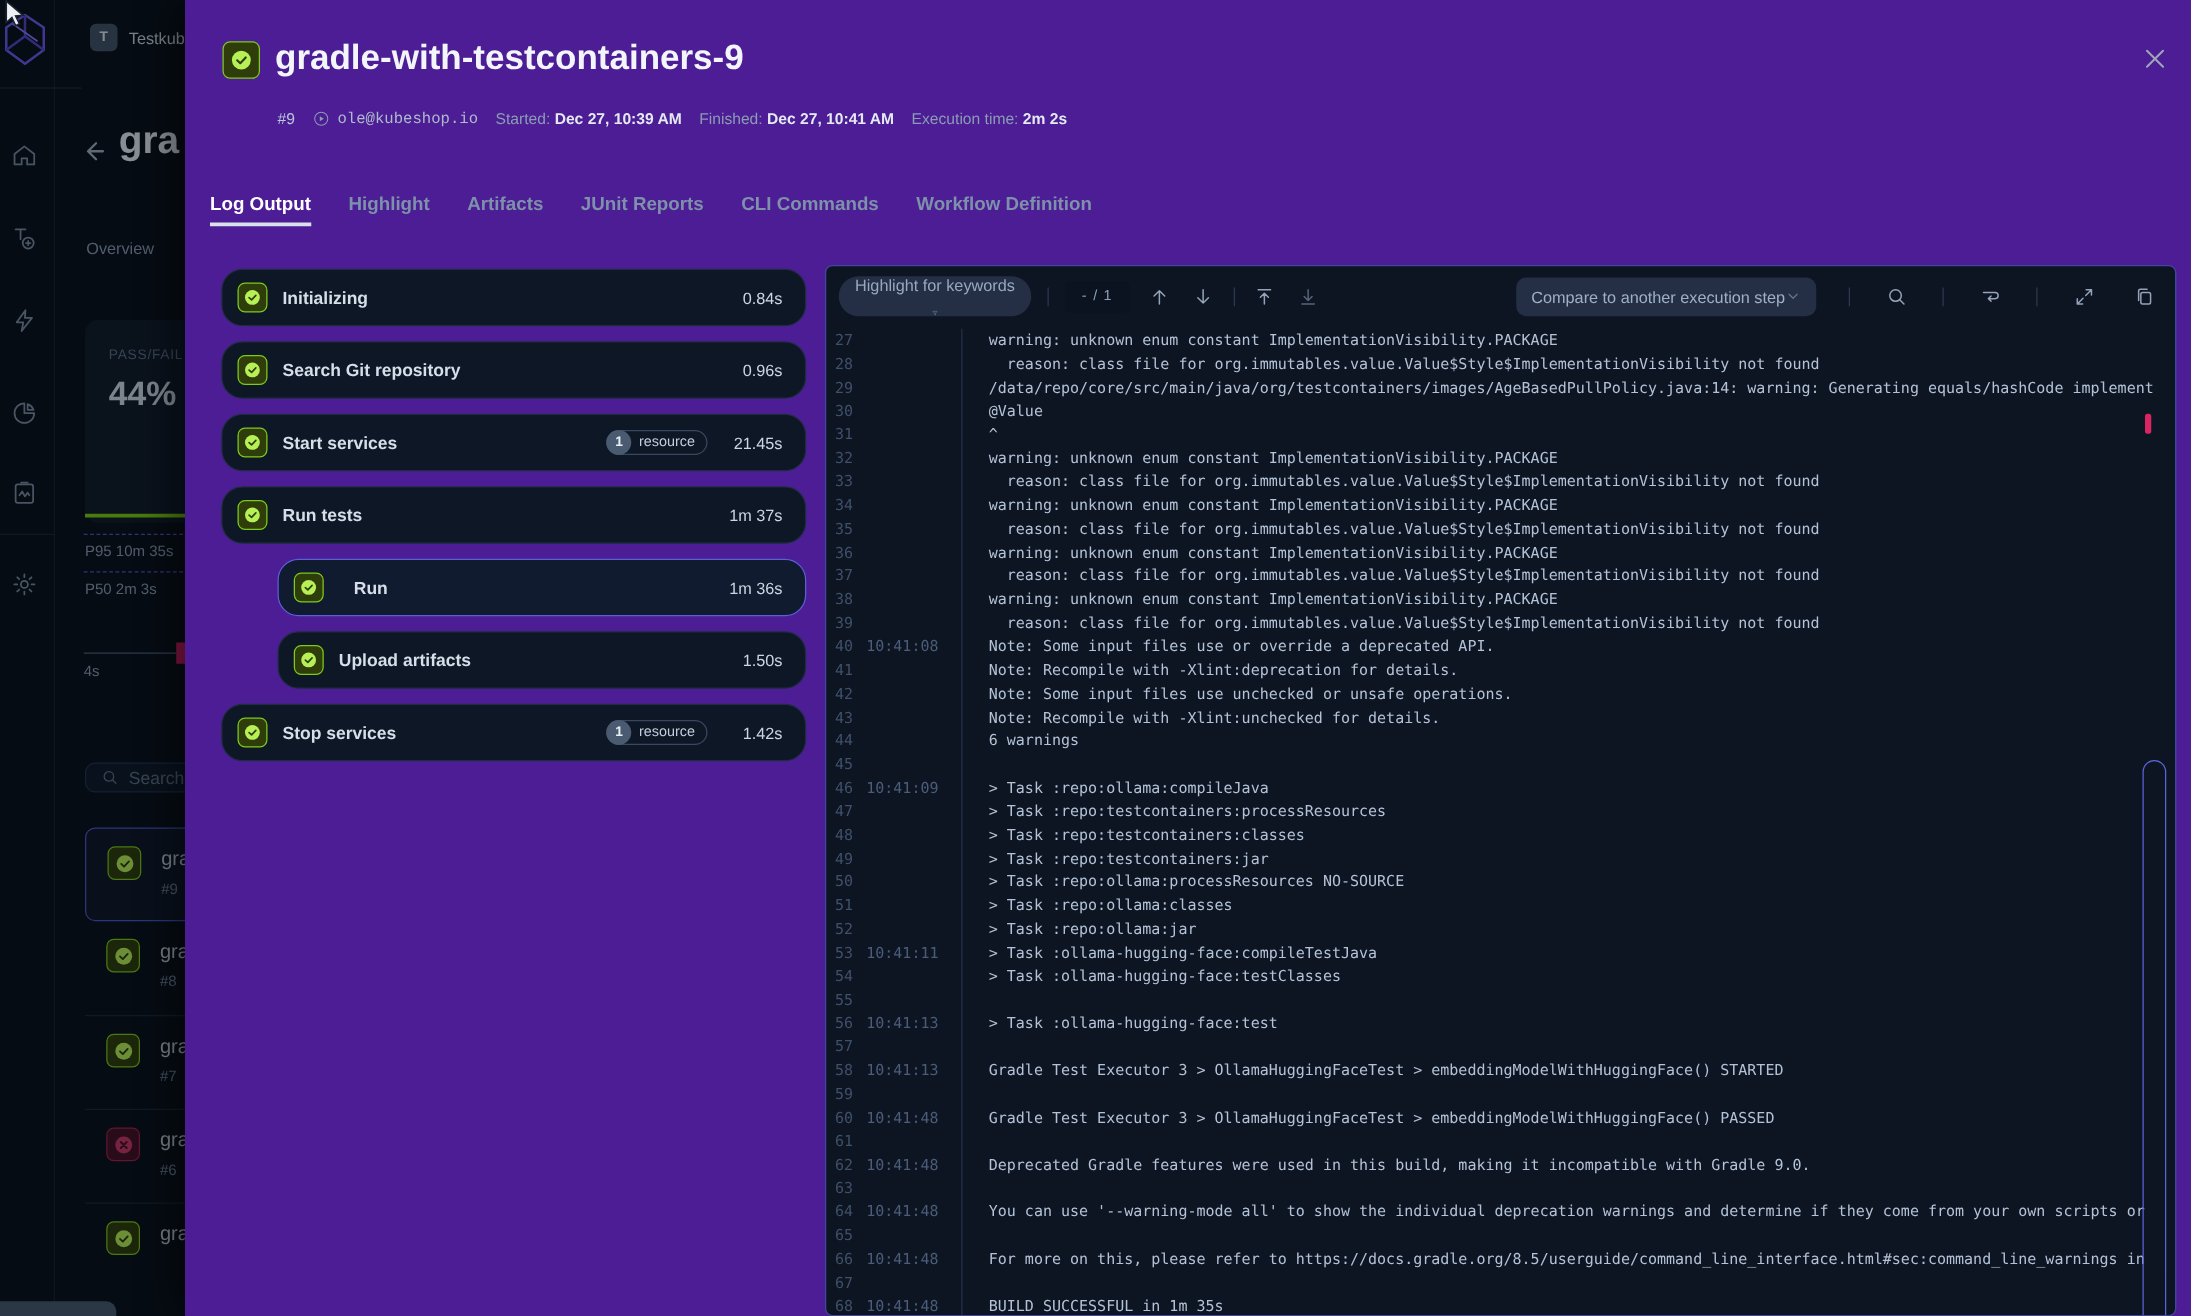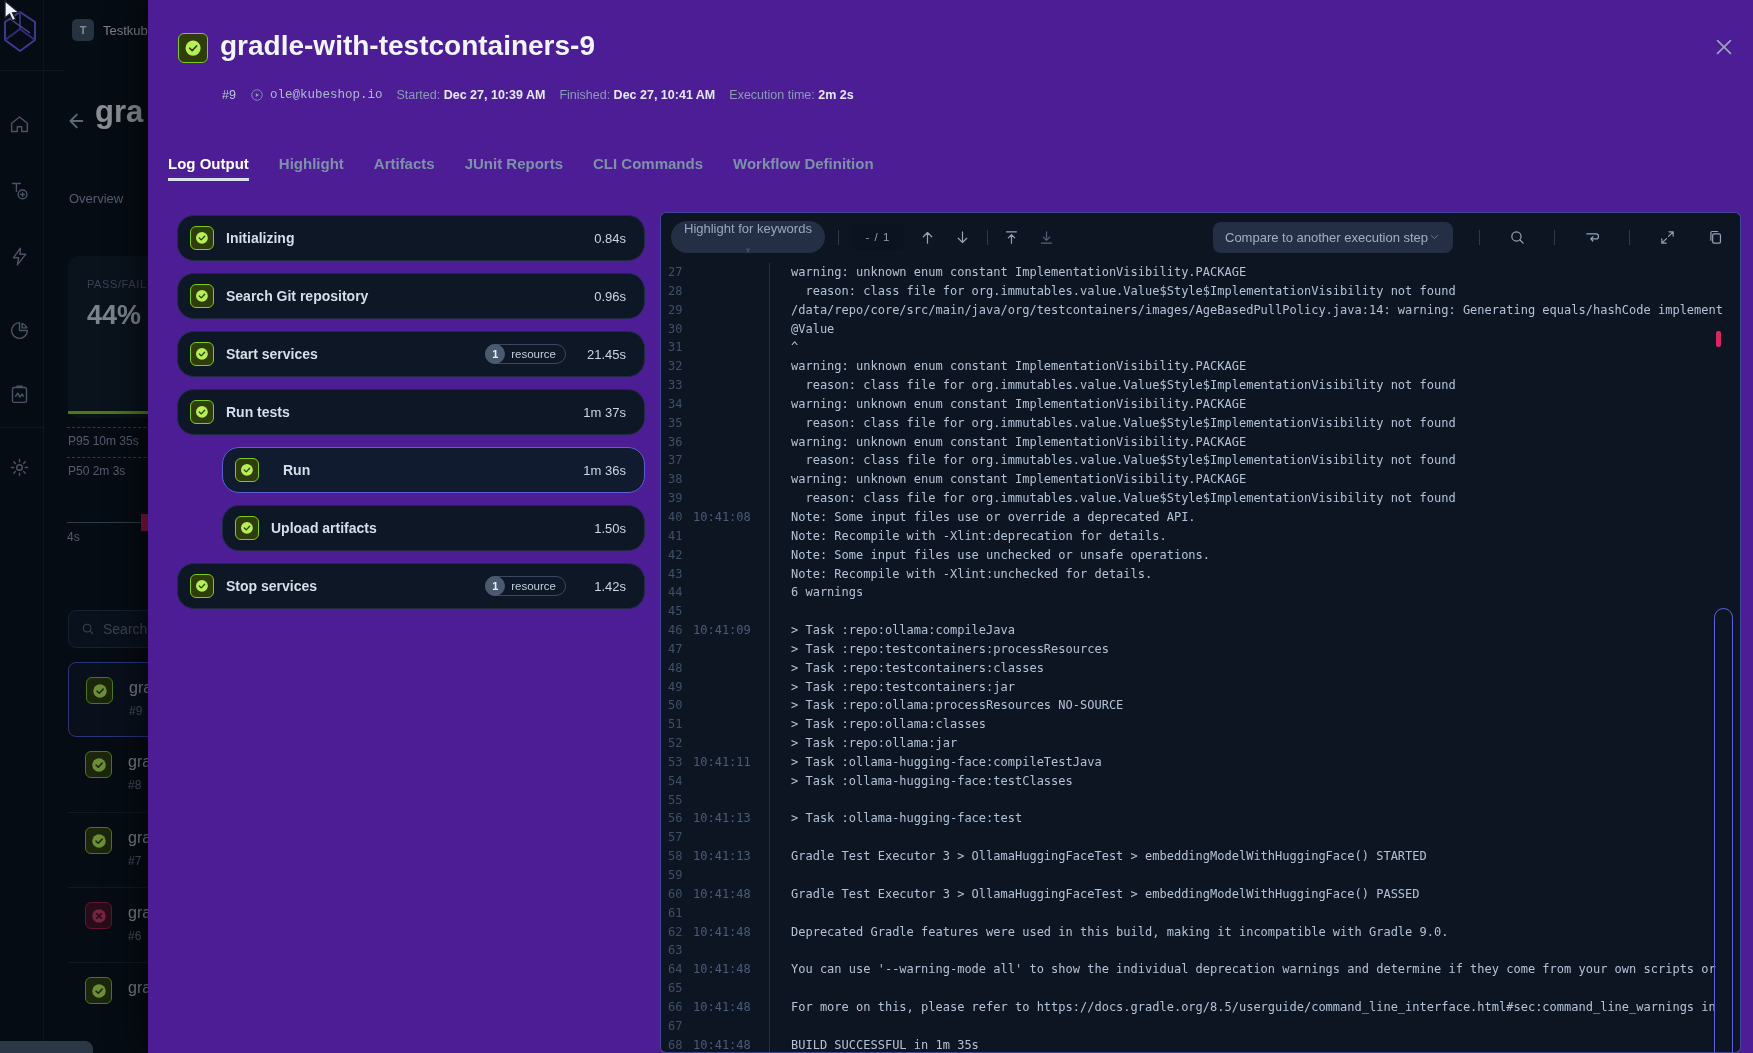--- a/index.html
+++ b/index.html
@@ -25,21 +25,21 @@
   .overview-tab { position:absolute; left:69px; top:191px; font-size:13px; color:#8b9cb4; }
   .metric-card { position:absolute; left:68px; top:256px; width:130px; height:162px; background:#101a29; border-radius:10px; }
   .metric-label { position:absolute; left:19px; top:22px; font-size:11px; letter-spacing:.6px; color:#5d6f86; }
   .metric-value { position:absolute; left:19px; top:44px; font-size:27px; font-weight:700; color:#d3deea; }
   .green-line { position:absolute; left:68px; top:411px; width:112px; height:3px; background:#7ccf12; }
   .dash-line { position:absolute; left:67px; width:115px; height:0; border-top:1px dashed #5b50c8; }
   .pctl { position:absolute; left:68px; font-size:12px; color:#8b9cb4; white-space:nowrap; }
   .axis-line { position:absolute; left:67px; top:522px; width:81px; height:1px; background:#4f6177; }
   .axis-bar { position:absolute; left:141px; top:514px; width:8px; height:17px; background:#d61f63; }
   .axis-label { position:absolute; left:67px; top:530px; font-size:12px; color:#8b9cb4; }
-  .search-box { position:absolute; left:68px; top:610px; width:120px; height:38px; background:#0f1928; border:1px solid #243350; border-radius:8px; display:flex; align-items:center; padding-left:12px; gap:8px; }
+  .search-box { position:absolute; left:68px; top:610px; width:120px; height:24px; background:#0f1928; border:1px solid #243350; border-radius:8px; display:flex; align-items:center; padding-left:12px; gap:8px; }
   .search-box svg { width:14px; height:14px; stroke:#5f7089; fill:none; stroke-width:1.8; stroke-linecap:round; }
   .search-ph { font-size:14px; color:#5f7089; }
   .exec-list { position:absolute; left:68px; top:662px; width:140px; }
   .exec-item { position:relative; height:75px; display:flex; align-items:flex-start; padding:14px 0 0 17px; gap:16px; cursor:pointer; }
   .exec-item + .exec-item { border-top:1px solid #1b2637; }
   .exec-item.selected { border:1px solid #4d55c9; border-radius:8px; background:#0e1728; }
   .exec-item.selected + .exec-item { border-top:none; }
   .exec-texts { display:flex; flex-direction:column; gap:7px; padding-top:2px; }
   .exec-name { font-size:16px; color:#c8d3e0; }
   .exec-num { font-size:12px; color:#75879f; }

